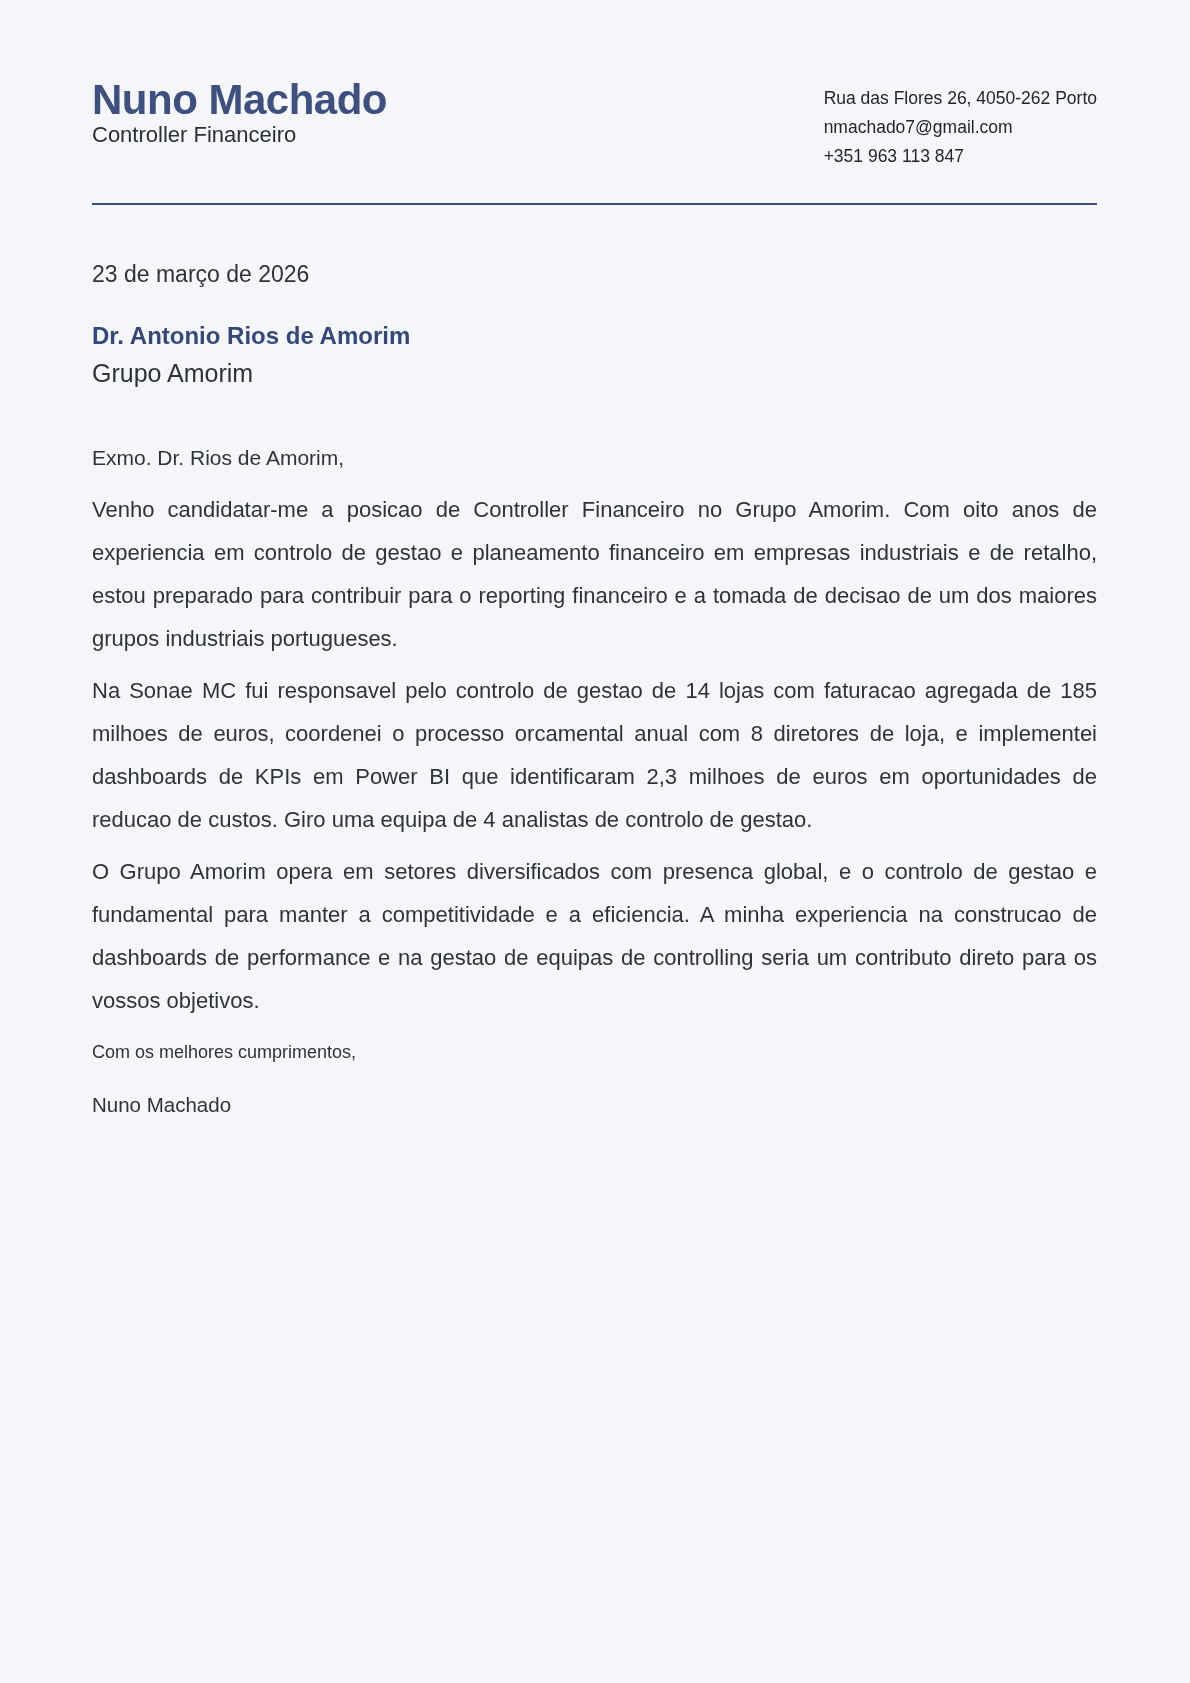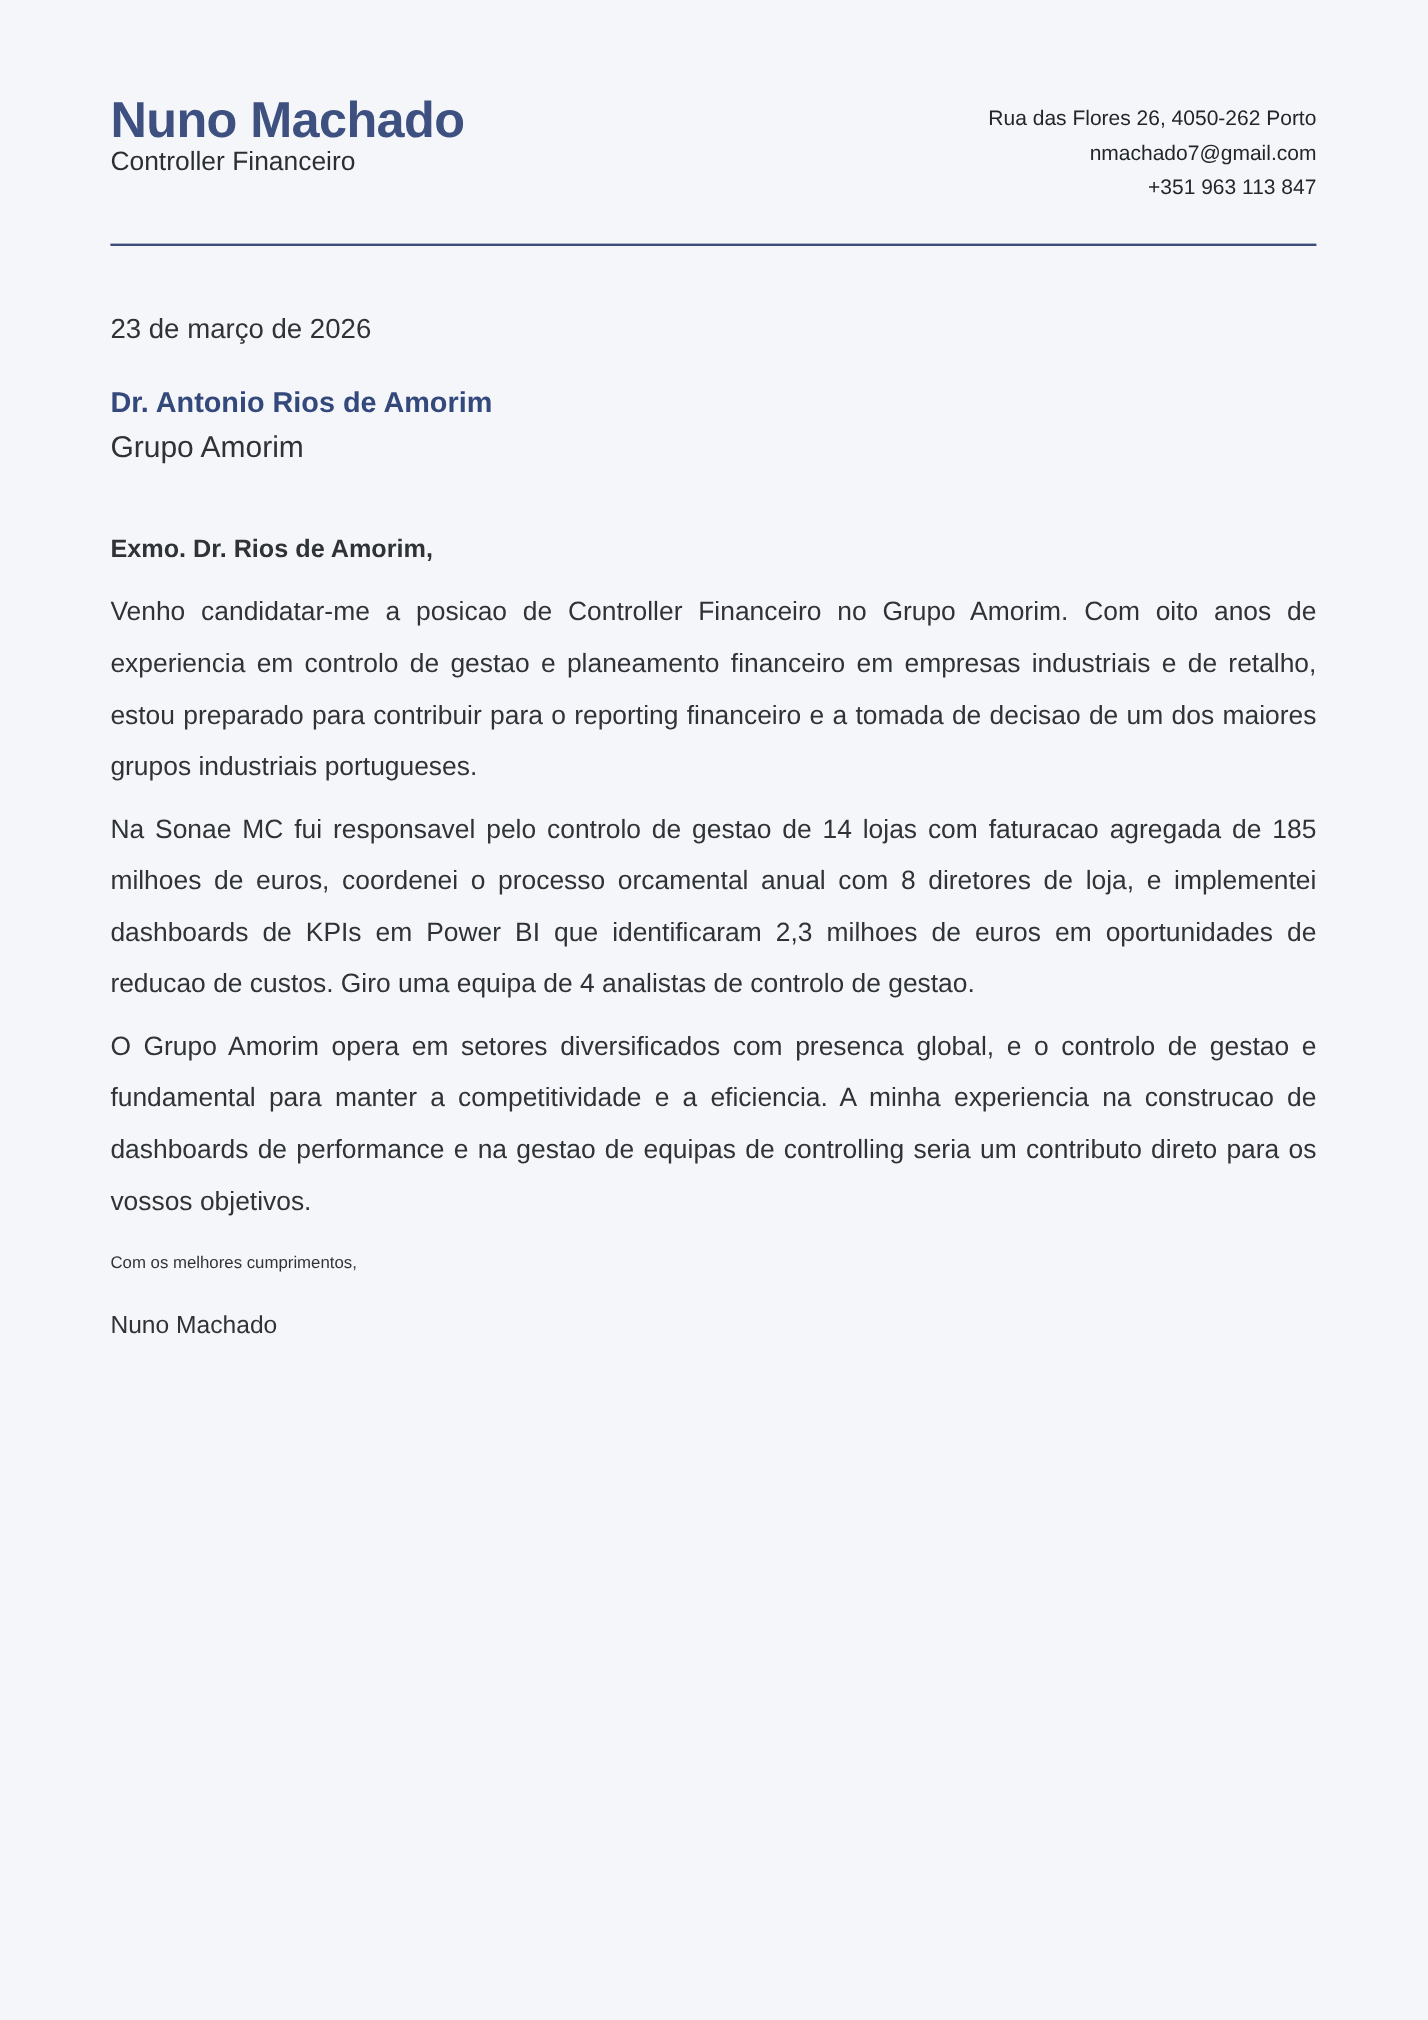--- a/index.html
+++ b/index.html
@@ -34,21 +34,20 @@
     color:var(--accent);
     letter-spacing:-0.5px;
     line-height:1.05;
   }
   .job-title{
     font-size:22px;
     color:#2b2f34;
     line-height:1.2;
   }
   .contact{
-    text-align:right;
     font-size:17.5px;
     line-height:29px;
     color:var(--contact);
     padding-top:6px;
   }
   .rule{
     margin-top:32px;
     border-top:2px solid var(--rule);
     width:100%;
   }
@@ -68,32 +67,31 @@
   .recipient-company{
     margin-top:8px;
     font-size:25px;
     color:var(--text);
   }
   .salutation{
     margin-top:48px;
     font-size:21px;
     line-height:43px;
     color:var(--text);
-    font-weight:bold;
   }
   .para{
     font-size:22px;
     line-height:43px;
     text-align:justify;
     color:var(--text);
     margin-top:9px;
   }
   .closing{
     margin-top:9px;
-    font-size:14px;
+    font-size:18px;
     line-height:43px;
     color:var(--text);
   }
   .signature{
     margin-top:9px;
     font-size:20.5px;
     line-height:43px;
     color:var(--text);
   }
 </style>

